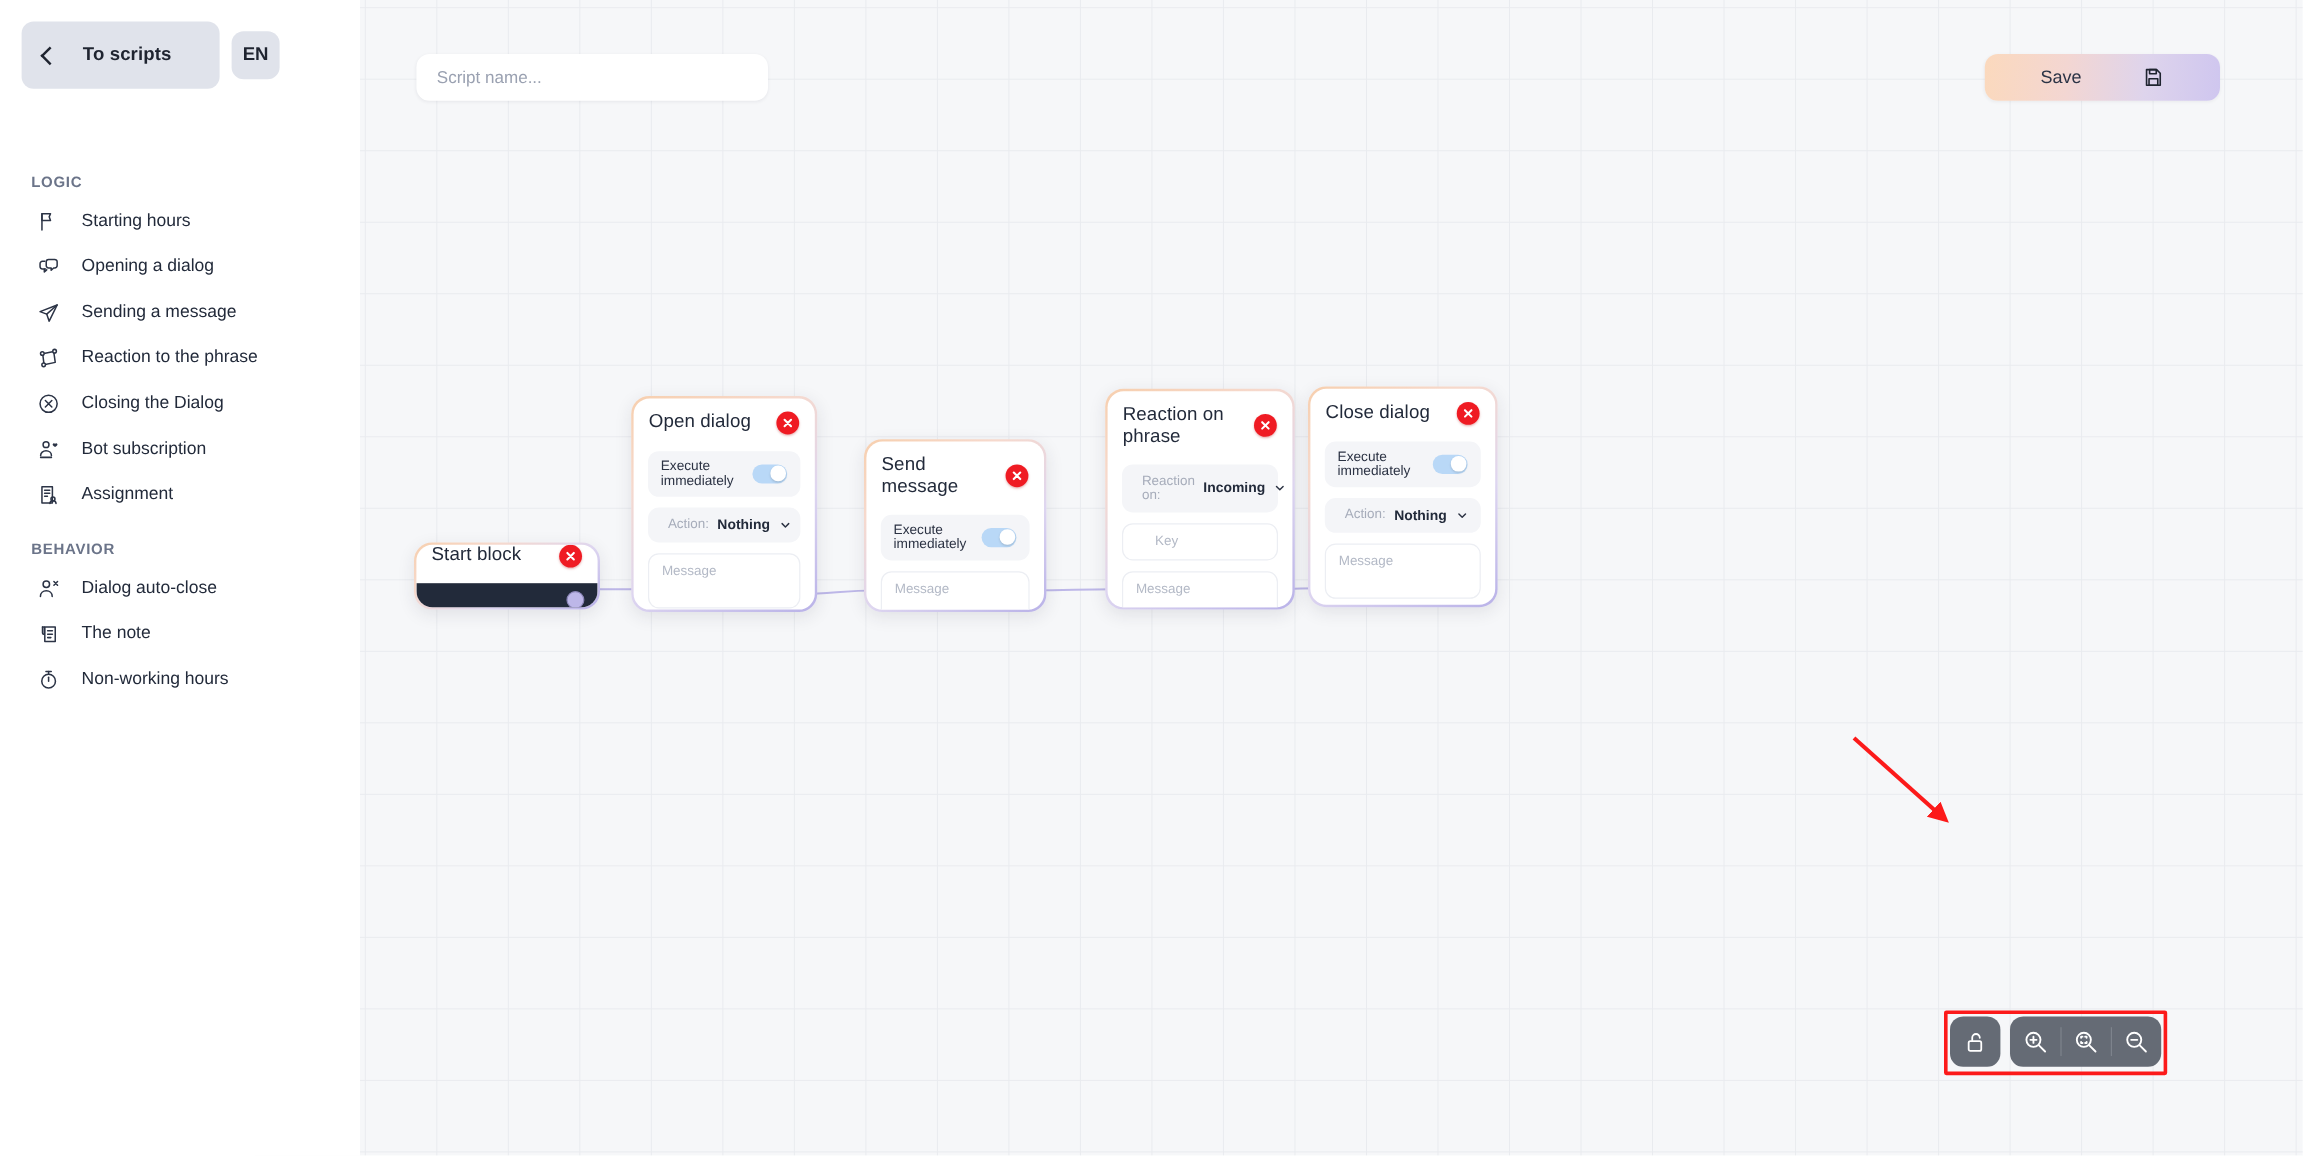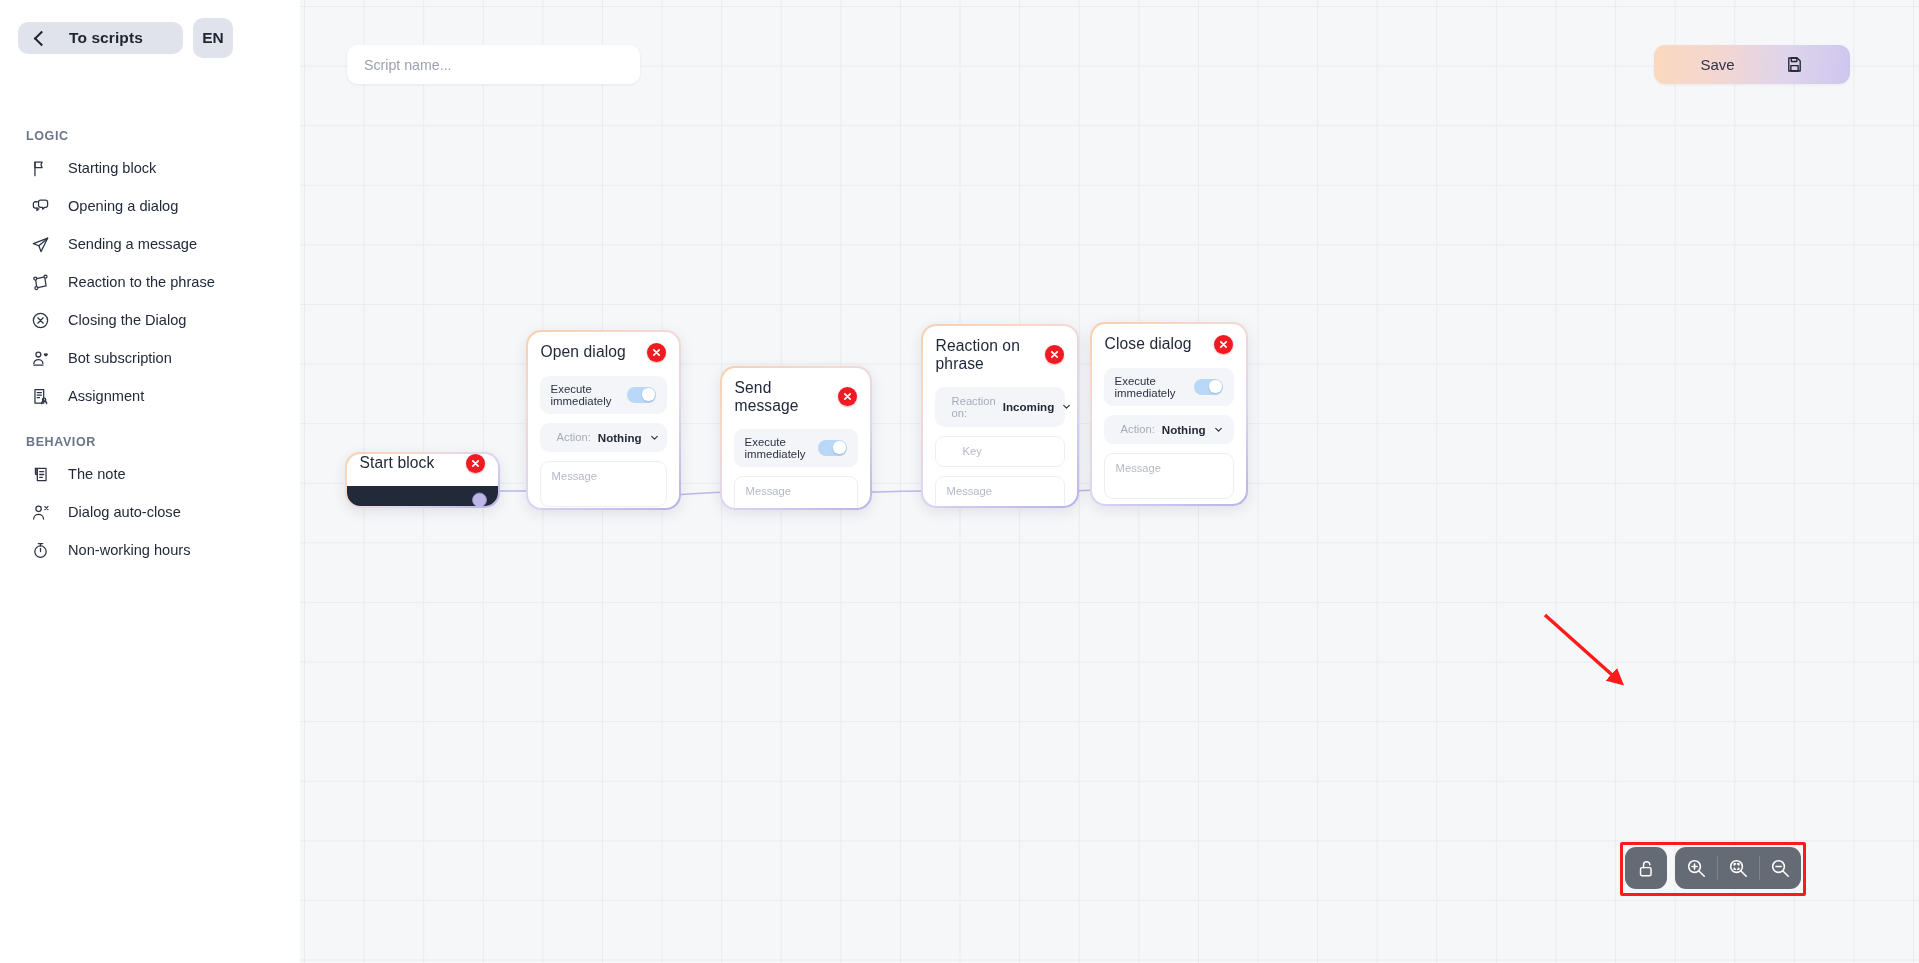--- a/index.html
+++ b/index.html
@@ -18,21 +18,21 @@
     background: #ffffff;
     z-index: 30;
   }
   .topbar-row {
     display: flex; align-items: center;
     gap: 10px;
     padding: 18px 18px 0 18px;
   }
   .btn-to-scripts {
     display: flex; align-items: center;
-    height: 32px; width: 165px;
+    height: 56px; width: 165px;
     background: #e0e3eb;
     border-radius: 10px;
     border: none; cursor: pointer;
     padding-left: 18px;
     gap: 22px;
   }
   .chev-left {
     width: 11px; height: 11px;
     border-left: 2.3px solid #1f2430;
     border-bottom: 2.3px solid #1f2430;
@@ -301,21 +301,21 @@
     <div id="sec-logic" class="section-label">LOGIC</div>
     <div class="nav-list">
 
       <div class="nav-item">
         <span class="nav-ico">
           <svg width="19" height="19" viewBox="0 0 24 24" fill="none" stroke="currentColor" stroke-width="1.6" stroke-linecap="round" stroke-linejoin="round">
             <path d="M5 21V4"></path>
               <path d="M5 4h9l-1.4 3.2L14 11H5z"></path>
           </svg>
         </span>
-        <span class="nav-lbl">Starting block</span>
+        <span class="nav-lbl">Starting hours</span>
       </div>
 
       <div class="nav-item">
         <span class="nav-ico">
           <svg width="19" height="19" viewBox="0 0 24 24" fill="none" stroke="currentColor" stroke-width="1.6" stroke-linecap="round" stroke-linejoin="round">
             <path d="M9 14H5.5A2.5 2.5 0 0 1 3 11.5v-3A2.5 2.5 0 0 1 5.5 6H8"></path>
             <path d="M12 4h6.5A2.5 2.5 0 0 1 21 6.5v4A2.5 2.5 0 0 1 18.5 13h-1.2l-2.6 2.4V13H12a2.5 2.5 0 0 1-2.5-2.5v-4A2.5 2.5 0 0 1 12 4z"></path>
             <path d="M7.5 14v3.2L10 15"></path>
           </svg>
         </span>
@@ -378,38 +378,38 @@
         <span class="nav-lbl">Assignment</span>
       </div>
     </div>
 
     <div id="sec-behavior" class="section-label">BEHAVIOR</div>
     <div class="nav-list">
 
       <div class="nav-item">
         <span class="nav-ico">
           <svg width="19" height="19" viewBox="0 0 24 24" fill="none" stroke="currentColor" stroke-width="1.6" stroke-linecap="round" stroke-linejoin="round">
+            <circle cx="9.6" cy="7.4" r="3.4"></circle>
+            <path d="M3.4 20.2c0-3.5 2.8-5.9 6.2-5.9s6.2 2.4 6.2 5.9"></path>
+            <path d="M17.6 4.6 21.4 8.4M21.4 4.6l-3.8 3.8"></path>
+          </svg>
+        </span>
+        <span class="nav-lbl">Dialog auto-close</span>
+      </div>
+
+      <div class="nav-item">
+        <span class="nav-ico">
+          <svg width="19" height="19" viewBox="0 0 24 24" fill="none" stroke="currentColor" stroke-width="1.6" stroke-linecap="round" stroke-linejoin="round">
             <path d="M8 4.4h11v15.2H8z"></path>
             <path d="M11 8.4h5M11 12h5M11 15.6h3.4"></path>
             <path d="M5.6 4.4v6.4c0 .7.6 1.2 1.3 1.2"></path>
             <path d="M5.6 4.4h1.9v7.6"></path>
           </svg>
         </span>
         <span class="nav-lbl">The note</span>
-      </div>
-
-      <div class="nav-item">
-        <span class="nav-ico">
-          <svg width="19" height="19" viewBox="0 0 24 24" fill="none" stroke="currentColor" stroke-width="1.6" stroke-linecap="round" stroke-linejoin="round">
-            <circle cx="9.6" cy="7.4" r="3.4"></circle>
-            <path d="M3.4 20.2c0-3.5 2.8-5.9 6.2-5.9s6.2 2.4 6.2 5.9"></path>
-            <path d="M17.6 4.6 21.4 8.4M21.4 4.6l-3.8 3.8"></path>
-          </svg>
-        </span>
-        <span class="nav-lbl">Dialog auto-close</span>
       </div>
 
       <div class="nav-item">
         <span class="nav-ico">
           <svg width="19" height="19" viewBox="0 0 24 24" fill="none" stroke="currentColor" stroke-width="1.6" stroke-linecap="round" stroke-linejoin="round">
             <circle cx="12" cy="13.4" r="7.2"></circle>
             <path d="M12 9.4v4"></path>
             <path d="M9.2 3.2h5.6"></path>
             <path d="M12 3.2v2.9"></path>
           </svg>

